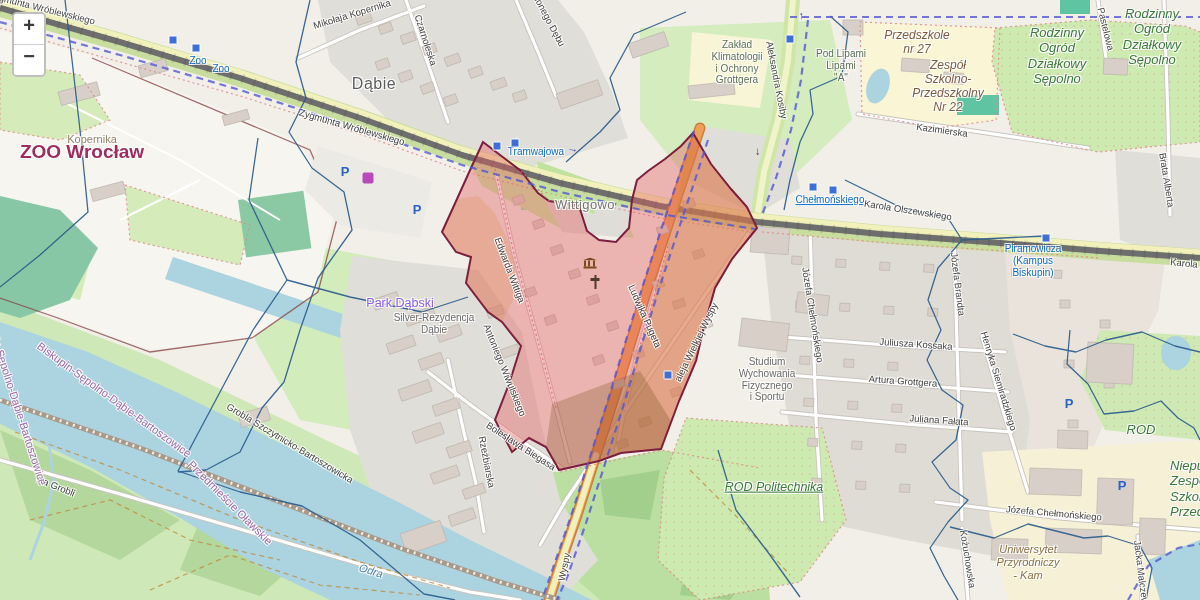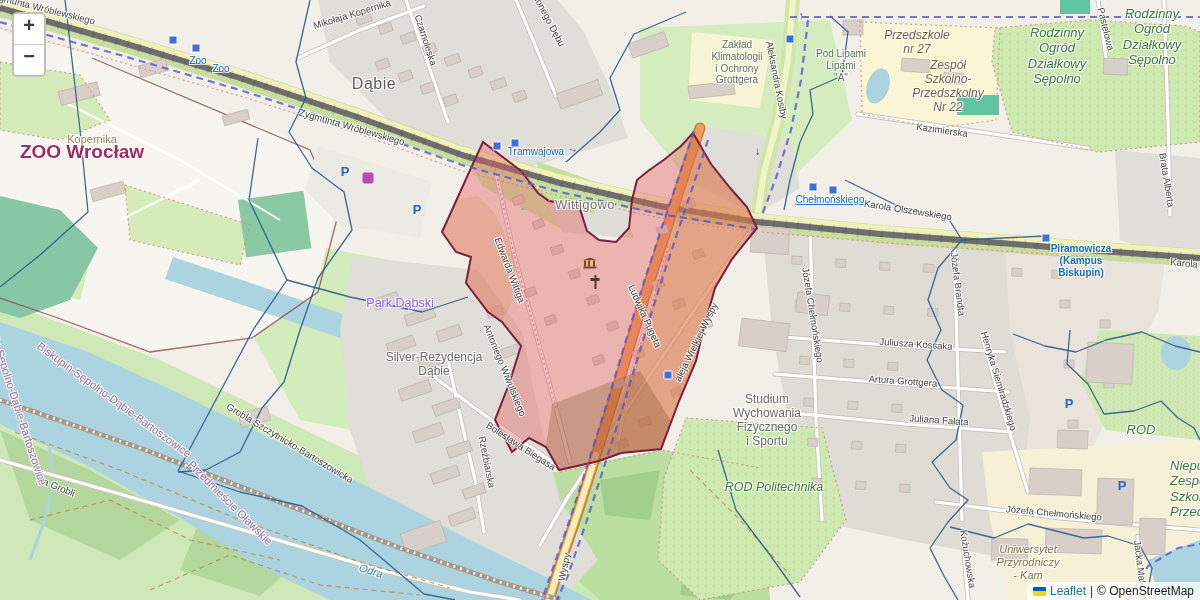--- a/index.html
+++ b/index.html
@@ -12,21 +12,21 @@
   .street{font-size:9.5px;color:#454545;}
   .transit{font-size:10px;color:#0d6bca;}
   .city{font-size:16px;color:#5e5e5e;letter-spacing:.5px;}
   .suburb{font-size:13px;color:#757575;letter-spacing:.4px;}
   .zoo{font-size:19px;font-weight:bold;color:#a02c5e;}
   .poi-brown{font-size:11px;color:#94846a;}
   .green-lbl{font-size:10.5px;color:#8b5cf6;}
   .green-it{font-size:13px;color:#3a7a3a;font-style:italic;}
   .school{font-size:12px;color:#7d5b44;font-style:italic;}
   .poi-green{font-size:10px;color:#5d7156;}
-  .poi-gray{font-size:12px;color:#6b6b6b;margin-top:40px;}
+  .poi-gray{font-size:10px;color:#6b6b6b;}
   .campus{font-size:11px;color:#8a7244;font-style:italic;}
   .district{font-size:11px;color:#a36aae;}
   .water{font-size:11px;color:#4a7fb5;font-style:italic;}
   .map-label.big{font-size:12.5px;}
   
   .map-icon{position:absolute;pointer-events:none;}
   .icon-parking{color:#2a63c8;font:bold 13px "Liberation Sans",sans-serif;}
   .icon-shop{width:11px;height:11px;background:#b94ab9;border-radius:2px;}
   .icon-stop{width:7px;height:7px;background:#3d6fd6;border:1px solid #fff;border-radius:1px;}
   .icon-arrow{color:#2a4cc0;font:bold 11px "Liberation Sans",sans-serif;}
@@ -367,21 +367,21 @@
 <div id="labels">
       <div class="map-label street" style="left: 352px; top: 127px; transform: translate(-50%, -50%) rotate(16deg);">Zygmunta Wróblewskiego</div>
       <div class="map-label street" style="left: 42px; top: 8px; transform: translate(-50%, -50%) rotate(14deg);">Zygmunta Wróblewskiego</div>
       <div class="map-label street" style="left: 352px; top: 14px; transform: translate(-50%, -50%) rotate(-17deg);">Mikołaja Kopernika</div>
       <div class="map-label street" style="left: 426px; top: 40px; transform: translate(-50%, -50%) rotate(72deg);">Czarnoleska</div>
       <div class="map-label street" style="left: 547px; top: 16px; transform: translate(-50%, -50%) rotate(62deg);">Zielonego Dębu</div>
       <div class="map-label transit" style="left: 536px; top: 152px; transform: translate(-50%, -50%) rotate(0deg);">Tramwajowa</div>
       <div class="map-label transit" style="left: 198px; top: 61px; transform: translate(-50%, -50%) rotate(0deg);">Zoo</div>
       <div class="map-label transit" style="left: 221px; top: 69px; transform: translate(-50%, -50%) rotate(0deg);">Zoo</div>
       <div class="map-label transit" style="left: 830px; top: 200px; transform: translate(-50%, -50%) rotate(0deg); text-decoration: underline;">Chełmońskiego</div>
-      <div class="map-label transit" style="left: 1081px; top: 261px; transform: translate(-50%, -50%) rotate(0deg); font-weight: bold;">
+      <div class="map-label transit" style="left: 1033px; top: 261px; transform: translate(-50%, -50%) rotate(0deg);">
         <div>Piramowicza</div>
         <div>(Kampus</div>
         <div>Biskupin)</div>
       </div>
       <div class="map-label city" style="left: 374px; top: 84px; transform: translate(-50%, -50%) rotate(0deg);">Dąbie</div>
       <div class="map-label suburb" style="left: 585px; top: 205px; transform: translate(-50%, -50%) rotate(0deg);">Wittigowo</div>
       <div class="map-label zoo" style="left: 82px; top: 152px; transform: translate(-50%, -50%) rotate(0deg);">ZOO Wrocław</div>
       <div class="map-label poi-brown" style="left: 92px; top: 139px; transform: translate(-50%, -50%) rotate(0deg);">Kopernika</div>
       <div class="map-label green-lbl big" style="left: 400px; top: 303px; transform: translate(-50%, -50%) rotate(0deg);">Park Dąbski</div>
       <div class="map-label poi-gray" style="left: 434px; top: 324px; transform: translate(-50%, -50%) rotate(0deg);">
@@ -445,21 +445,21 @@
         <div>Zespół</div>
         <div>Szkolno-</div>
         <div>Przedszkolny</div>
       </div>
       <div class="map-label poi-gray" style="left: 767px; top: 380px; transform: translate(-50%, -50%) rotate(0deg);">
         <div>Studium</div>
         <div>Wychowania</div>
         <div>Fizycznego</div>
         <div>i Sportu</div>
       </div>
-      <div class="map-label green-it big" style="left: 774px; top: 487px; transform: translate(-50%, -50%) rotate(0deg);">ROD Politechnika</div>
+      <div class="map-label green-it big" style="left: 774px; top: 487px; transform: translate(-50%, -50%) rotate(0deg); text-decoration: underline;">ROD Politechnika</div>
       <div class="map-label green-it" style="left: 1141px; top: 430px; transform: translate(-50%, -50%) rotate(0deg);">ROD</div>
       <div class="map-label street" style="left: 696px; top: 342px; transform: translate(-50%, -50%) rotate(-64deg);">aleja Wielkiej Wyspy</div>
       <div class="map-label street" style="left: 564px; top: 567px; transform: translate(-50%, -50%) rotate(-79deg);">Wyspy</div>
       <div class="map-label street" style="left: 510px; top: 270px; transform: translate(-50%, -50%) rotate(69deg);">Edwarda Wittiga</div>
       <div class="map-label street" style="left: 645px; top: 316px; transform: translate(-50%, -50%) rotate(66deg);">Ludwika Pugeta</div>
       <div class="map-label street" style="left: 505px; top: 370px; transform: translate(-50%, -50%) rotate(68deg);">Antoniego Wiwulskiego</div>
       <div class="map-label street" style="left: 521px; top: 446px; transform: translate(-50%, -50%) rotate(33deg);">Bolesława Biegasa</div>
       <div class="map-label street" style="left: 487px; top: 462px; transform: translate(-50%, -50%) rotate(79deg);">Rzeźbiarska</div>
       <div class="map-label street" style="left: 56px; top: 486px; transform: translate(-50%, -50%) rotate(22deg);">Na Grobli</div>
       <div class="map-label street" style="left: 290px; top: 443px; transform: translate(-50%, -50%) rotate(31deg);">Grobla Szczytnicko-Bartoszowicka</div>
@@ -489,19 +489,13 @@
       <div class="map-icon icon-arrow" style="left: 573px; top: 148px; transform: translate(-50%, -50%) rotate(10deg);">→</div>
       <div class="map-icon icon-arrow" style="left: 799px; top: 16px; transform: translate(-50%, -50%) rotate(-90deg);">→</div>
       <div class="map-icon icon-arrow dark" style="left: 760px; top: 152px; transform: translate(-50%, -50%) rotate(90deg);">→</div>
     </div>
 
 <div class="zoom-ctl">
   <a>+</a>
   <a>−</a>
 </div>
 
-<div class="attrib">
-  <span class="flag"></span>
-  <a class="leaflet-link">Leaflet</a>
-  <span class="sep">|</span>
-  <a class="osm-link">© OpenStreetMap</a>
 </div>
-</div>
 
 </body></html>

